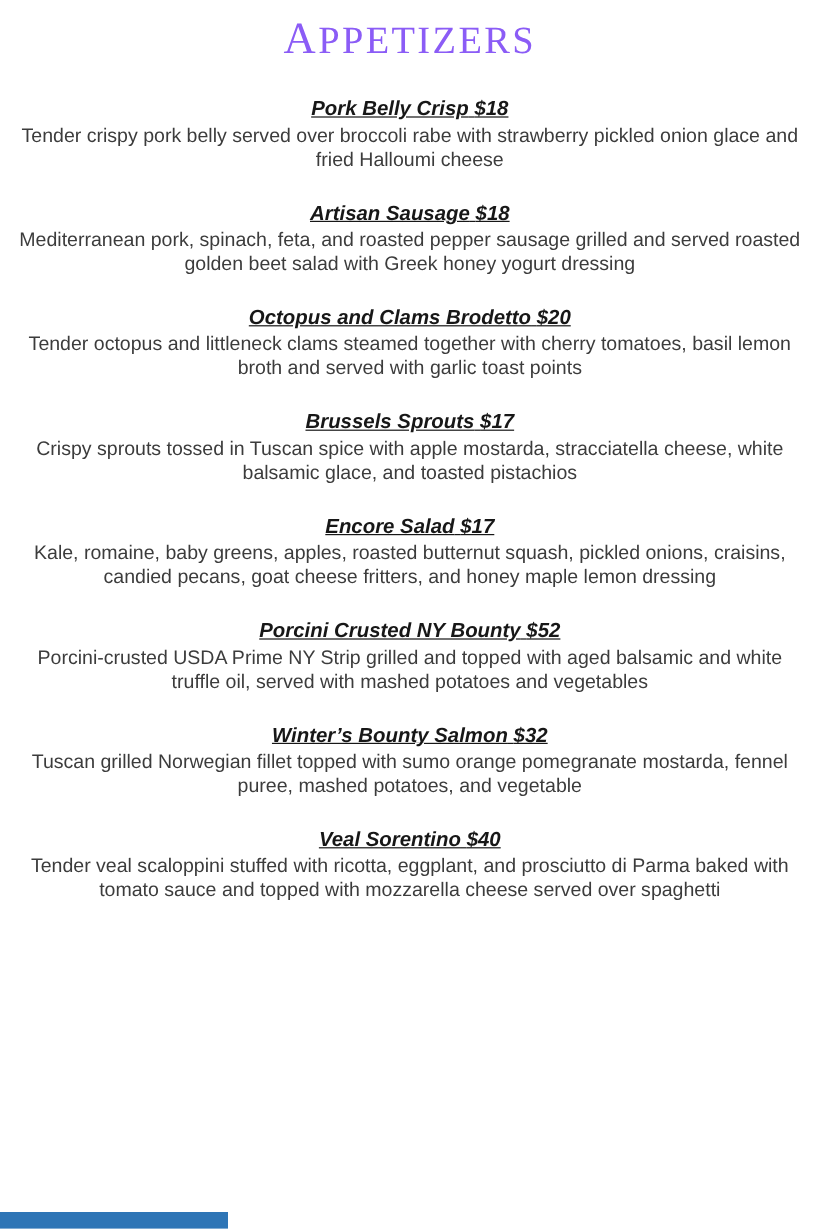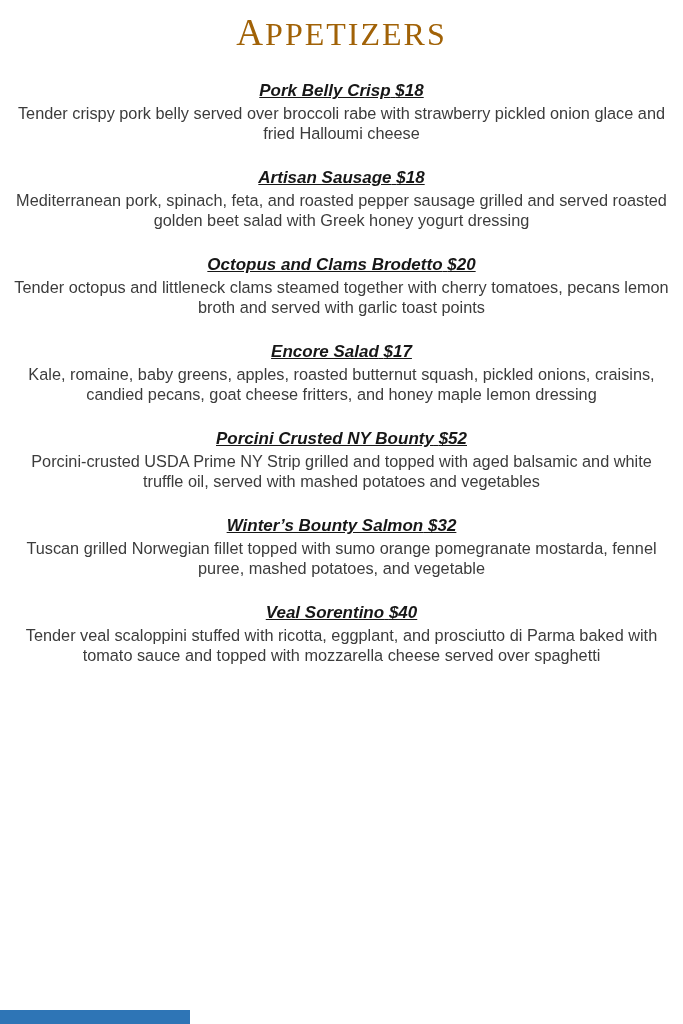--- a/index.html
+++ b/index.html
@@ -24,21 +24,21 @@
     width: 664px;
     margin: 0 auto;
     padding-top: 10px;
     text-align: center;
   }
   .section-title {
     font-family: "Liberation Serif", serif;
     font-weight: 400;
     font-size: 32px;
     letter-spacing: 2px;
-    color: #a16207;
+    color: #8b5cf6;
     line-height: 1.25;
     margin: 0 0 24px 0;
   }
   .section-title::first-letter {
     font-size: 1.16em;
   }
   .menu-section + .menu-section .section-title {
     margin-top: 12px;
   }
   .menu-item {
@@ -81,23 +81,27 @@
   </div>
 
   <div class="menu-item">
     <div class="item-name"><span>Artisan Sausage</span> <span>$18</span></div>
     <div class="item-desc">Mediterranean pork, spinach, feta, and roasted pepper sausage grilled and served roasted golden beet salad with Greek honey yogurt dressing</div>
   </div>
 
 
   <div class="menu-item">
     <div class="item-name"><span>Octopus and Clams Brodetto</span> <span>$20</span></div>
-    <div class="item-desc">Tender octopus and littleneck clams steamed together with cherry tomatoes, pecans lemon broth and served with garlic toast points</div>
+    <div class="item-desc">Tender octopus and littleneck clams steamed together with cherry tomatoes, basil lemon broth and served with garlic toast points</div>
   </div>
 
+  <div class="menu-item">
+    <div class="item-name"><span>Brussels Sprouts</span> <span>$17</span></div>
+    <div class="item-desc">Crispy sprouts tossed in Tuscan spice with apple mostarda, stracciatella cheese, white balsamic glace, and toasted pistachios</div>
+  </div>
 
   <div class="menu-item">
     <div class="item-name"><span>Encore Salad</span> <span>$17</span></div>
     <div class="item-desc">Kale, romaine, baby greens, apples, roasted butternut squash, pickled onions, craisins, candied pecans, goat cheese fritters, and honey maple lemon dressing</div>
   </div>
 </div>
   </section>
 
   <section class="menu-section">
     <div class="section-items">

